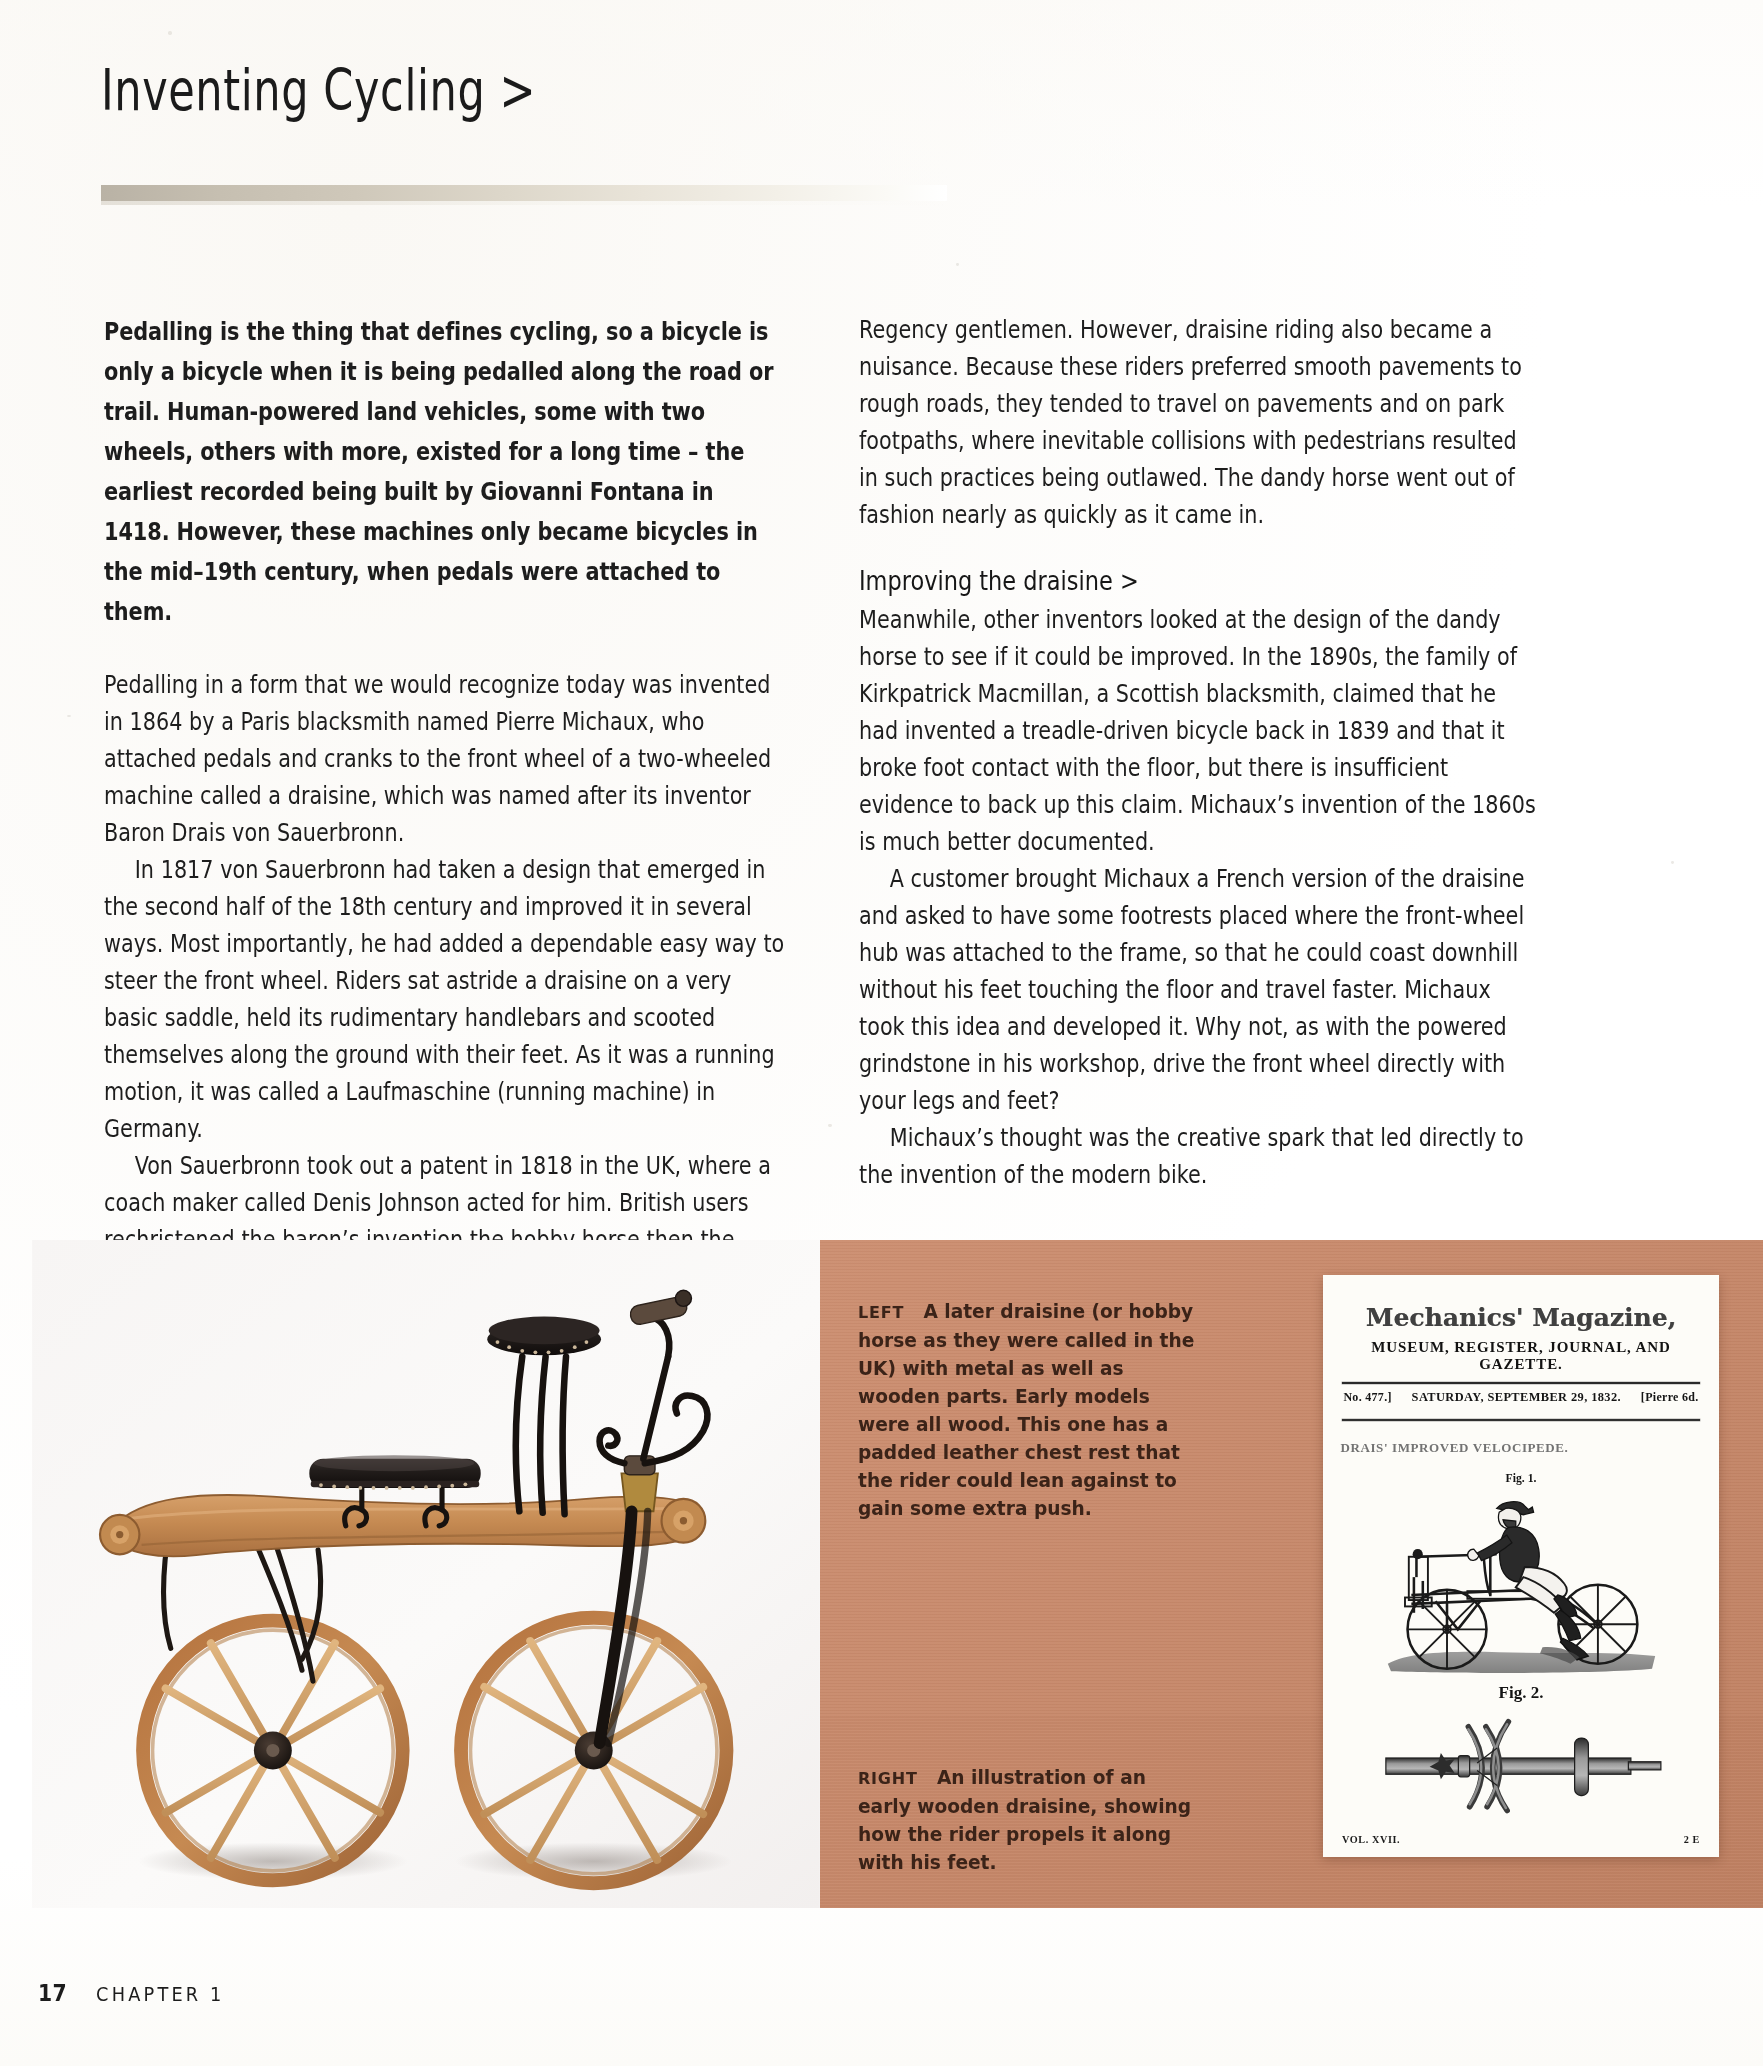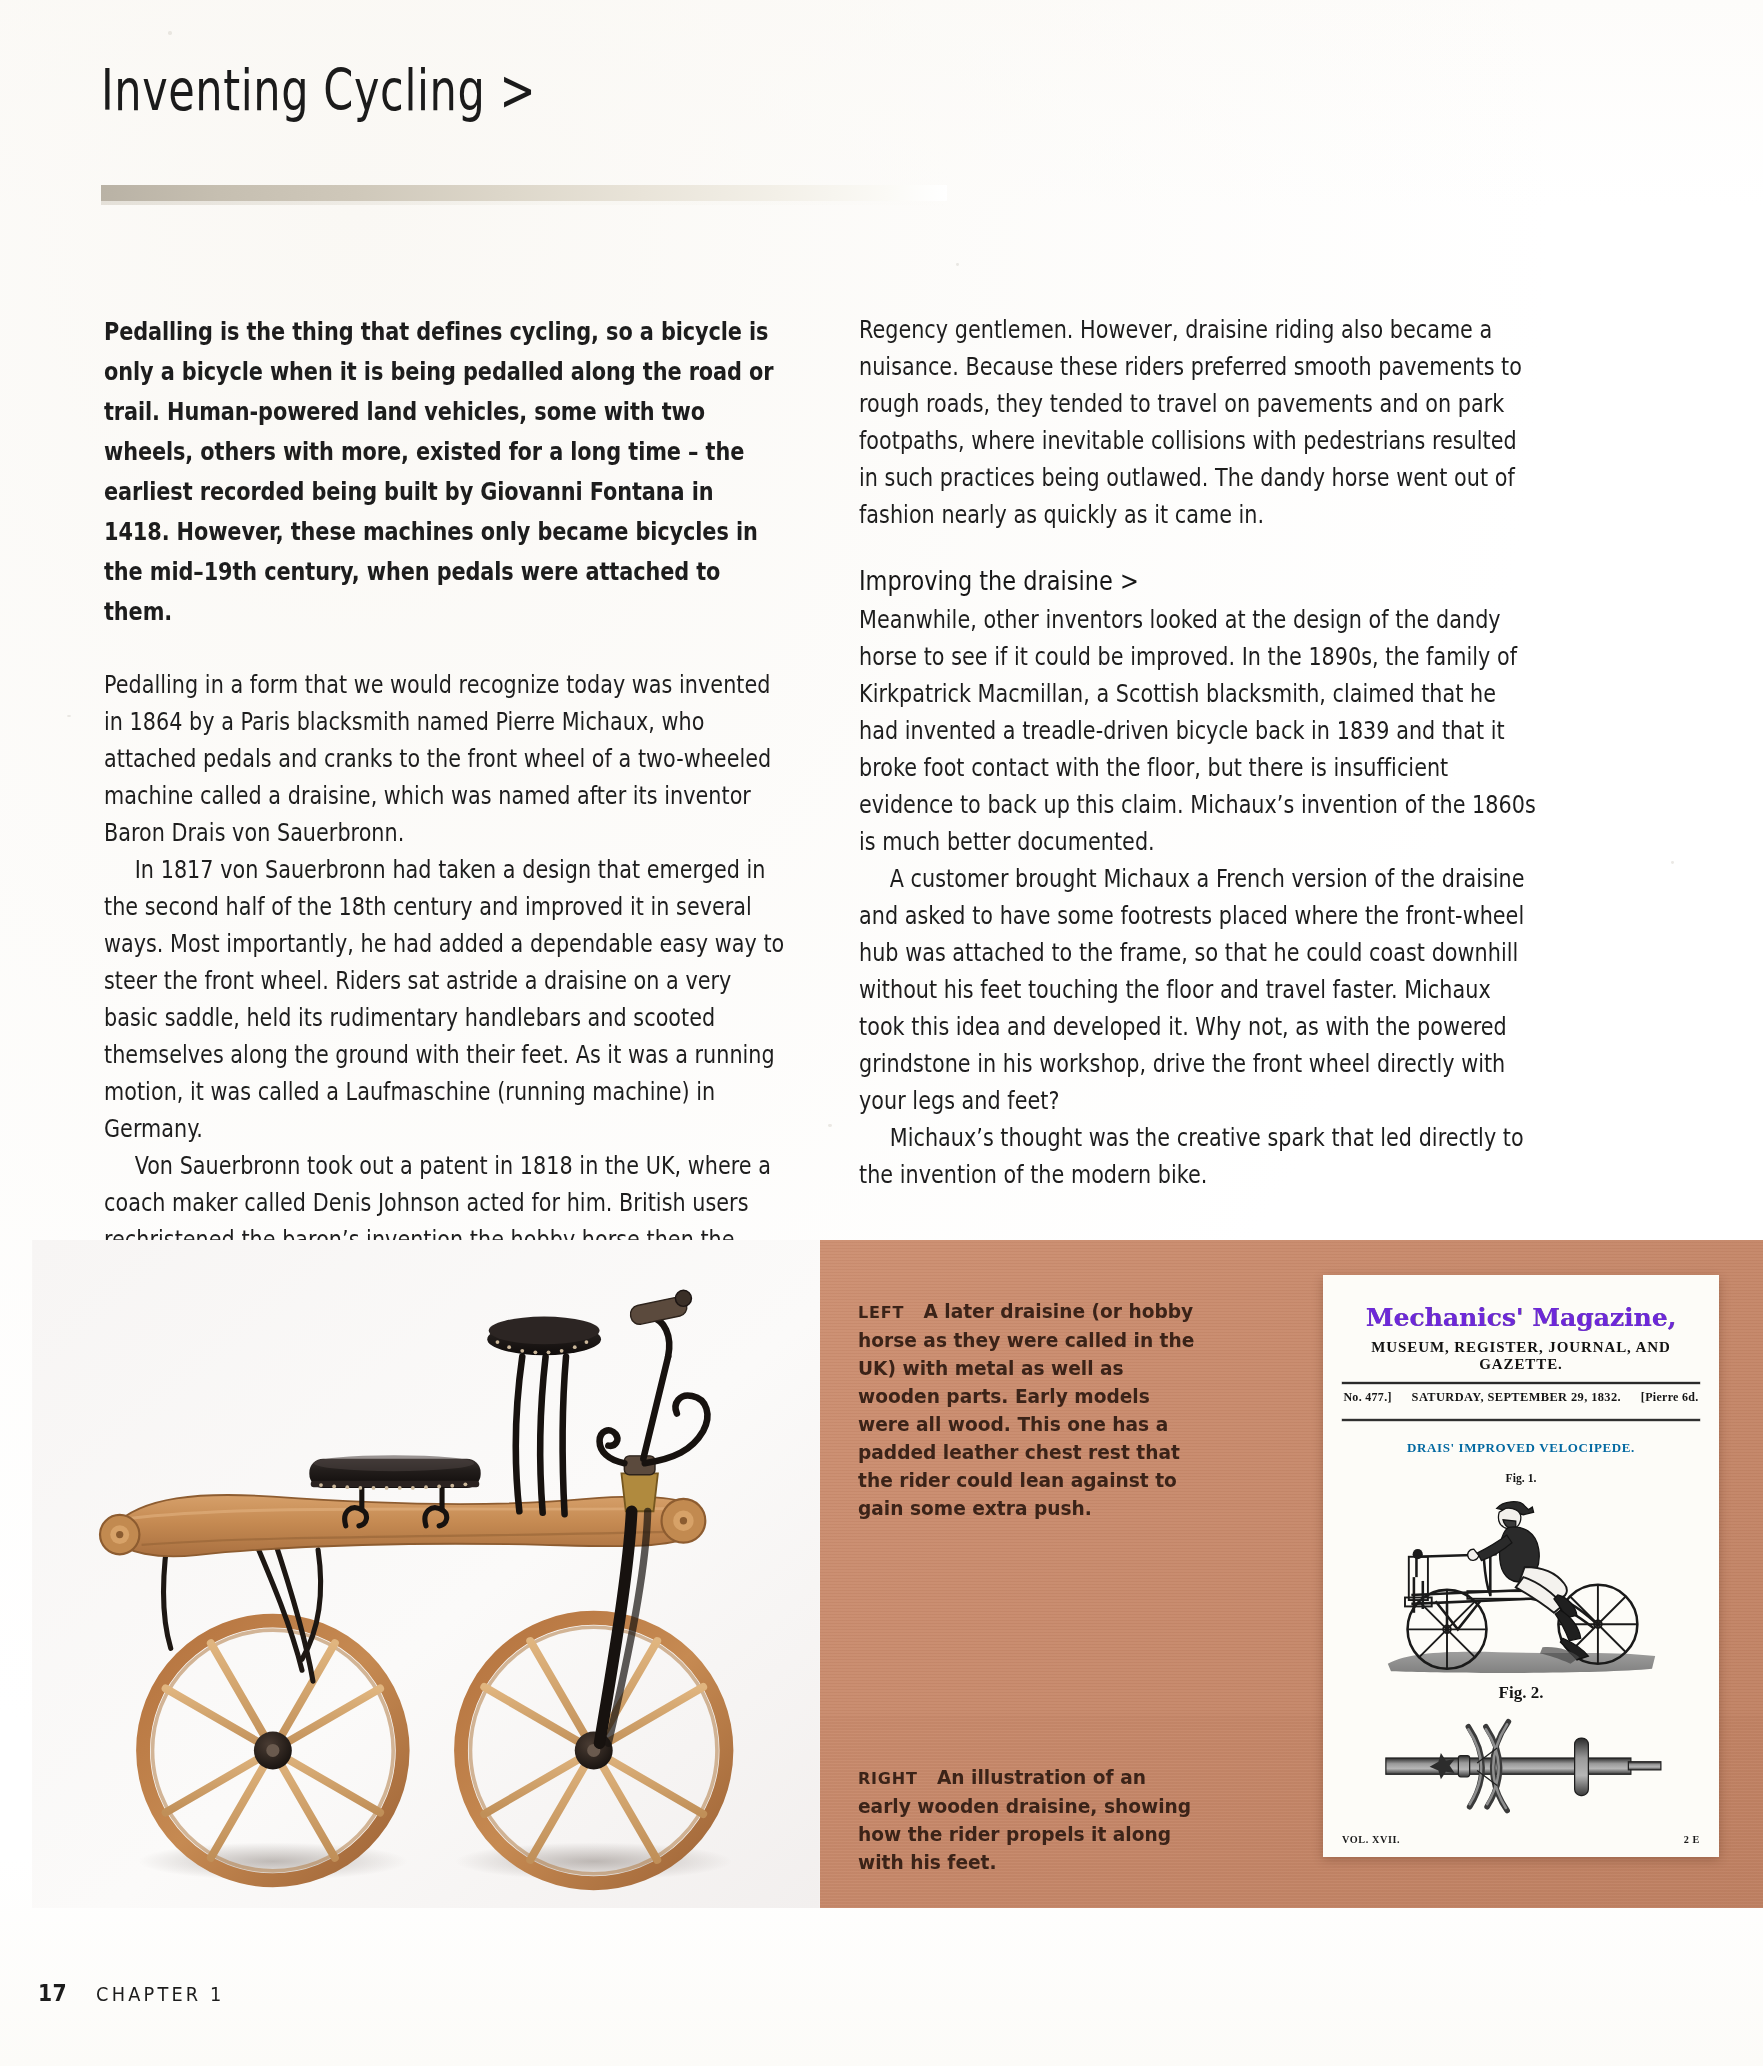--- a/index.html
+++ b/index.html
@@ -131,21 +131,21 @@
     color:#171717;
   }
   .mag-inner{position:absolute;inset:0;padding:16px 17.5px;}
   .mag-masthead{
     text-align:center;
     font-family:"DejaVu Serif","Liberation Serif",serif;
     font-weight:700;
     font-size:25px;
     letter-spacing:0px;
     margin-top:11.7px;
-    color:#6d28d9;
+    color:#404040;
     font-style:normal;
     text-shadow:0.4px 0 0 rgba(0,0,0,.55);
   }
   .mag-sub{
     text-align:center;
     font-size:15px;
     font-weight:700;
     letter-spacing:0.9px;
     margin-top:7.3px;
     color:#121212;
@@ -155,22 +155,22 @@
     box-shadow:0 0 0 0.4px rgba(0,0,0,.4);
   }
   .mag-rule.thin{height:1.5px;background:#303030;}
   .mag-issue{
     display:flex;justify-content:space-between;align-items:center;
     font-size:12px;font-weight:700;letter-spacing:0.3px;
     padding:5.8px 2.9px 5.8px 2.9px;color:#151515;
   }
   .mag-issue .mid{font-size:12.4px;letter-spacing:0.4px;}
   .mag-arttitle{
-    text-align:center;font-size:13px;font-weight:700;letter-spacing:0.6px;
-    margin-top:19px;color:#0369a1;
+    text-align:left;font-size:13px;font-weight:700;letter-spacing:0.6px;
+    margin-top:19px;color:#737373;
   }
   .mag-fig{
     text-align:center;font-size:11.7px;font-weight:700;margin-top:16px;color:#141414;
   }
   .mag-fig2{
     text-align:center;font-size:17px;font-weight:700;margin-top:4.4px;color:#141414;
   }
   .mag-footer{
     position:absolute;left:19px;right:19px;bottom:11.7px;
     display:flex;justify-content:space-between;

